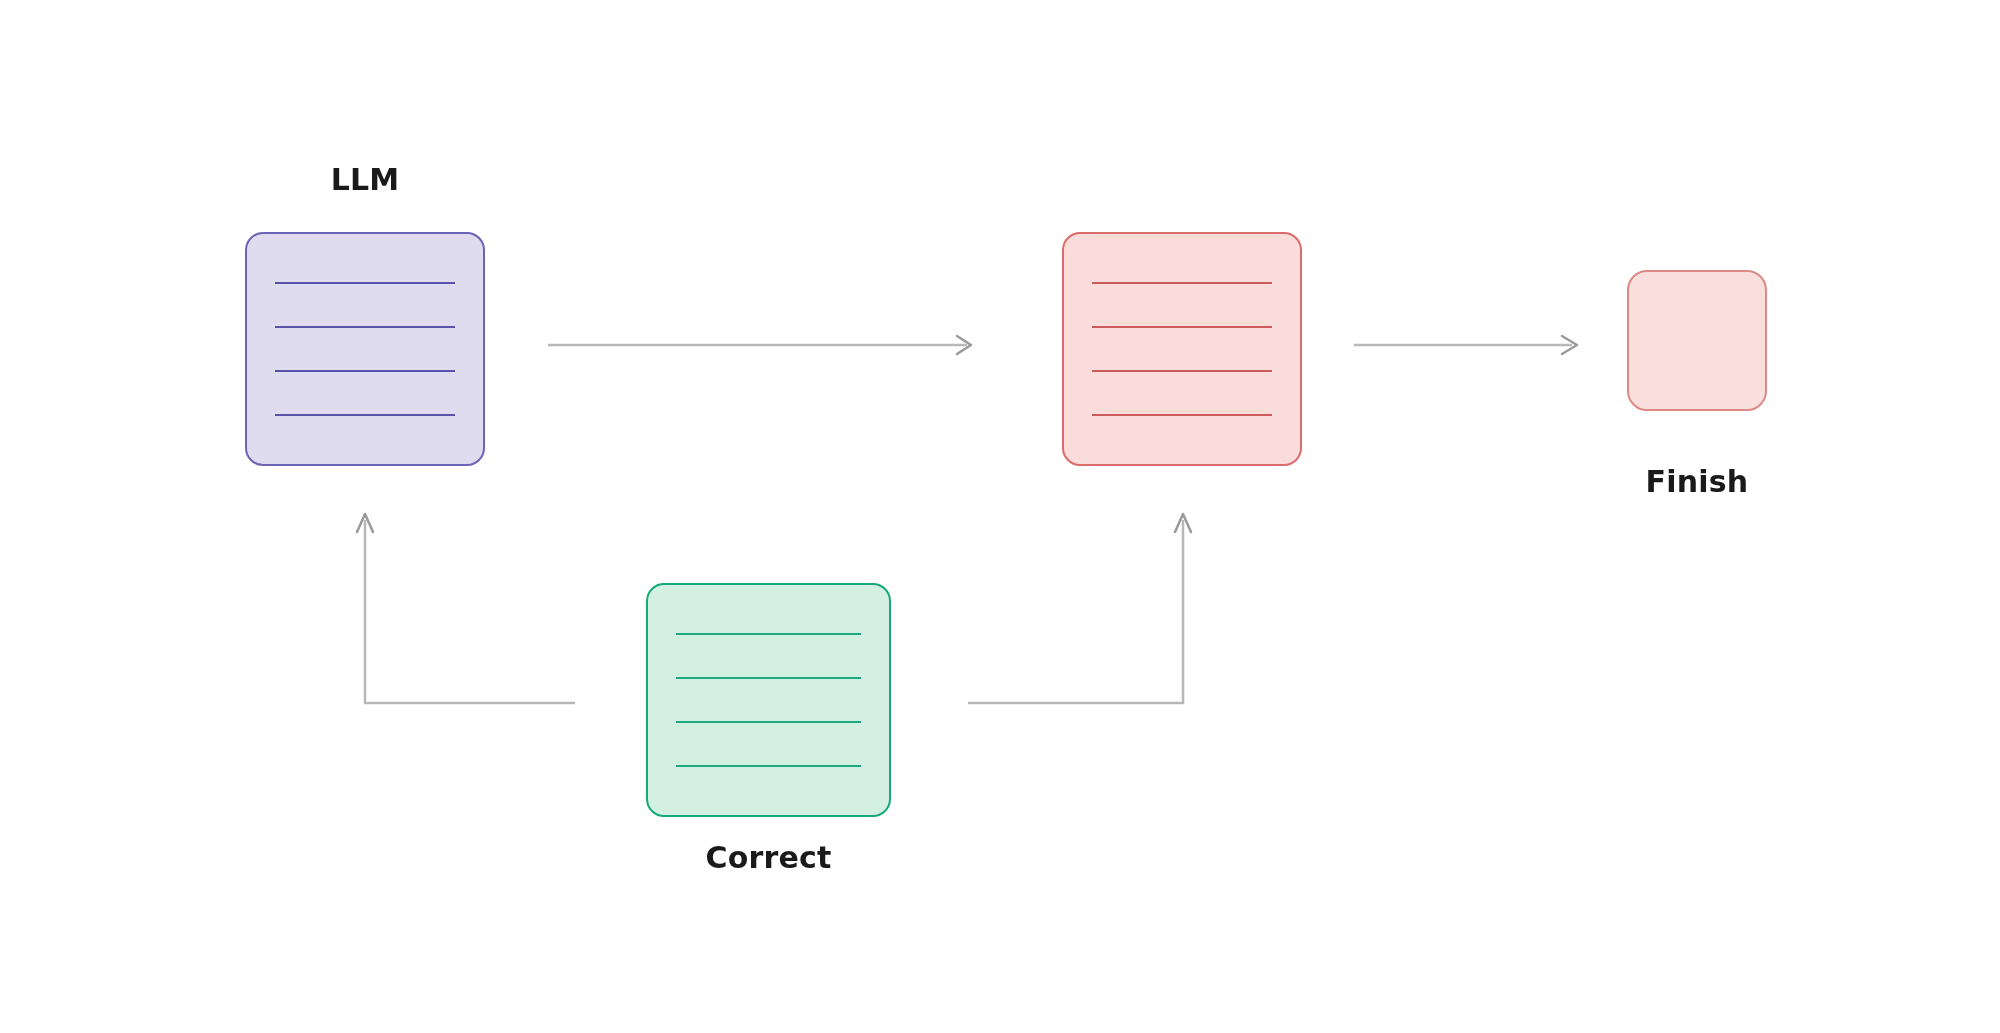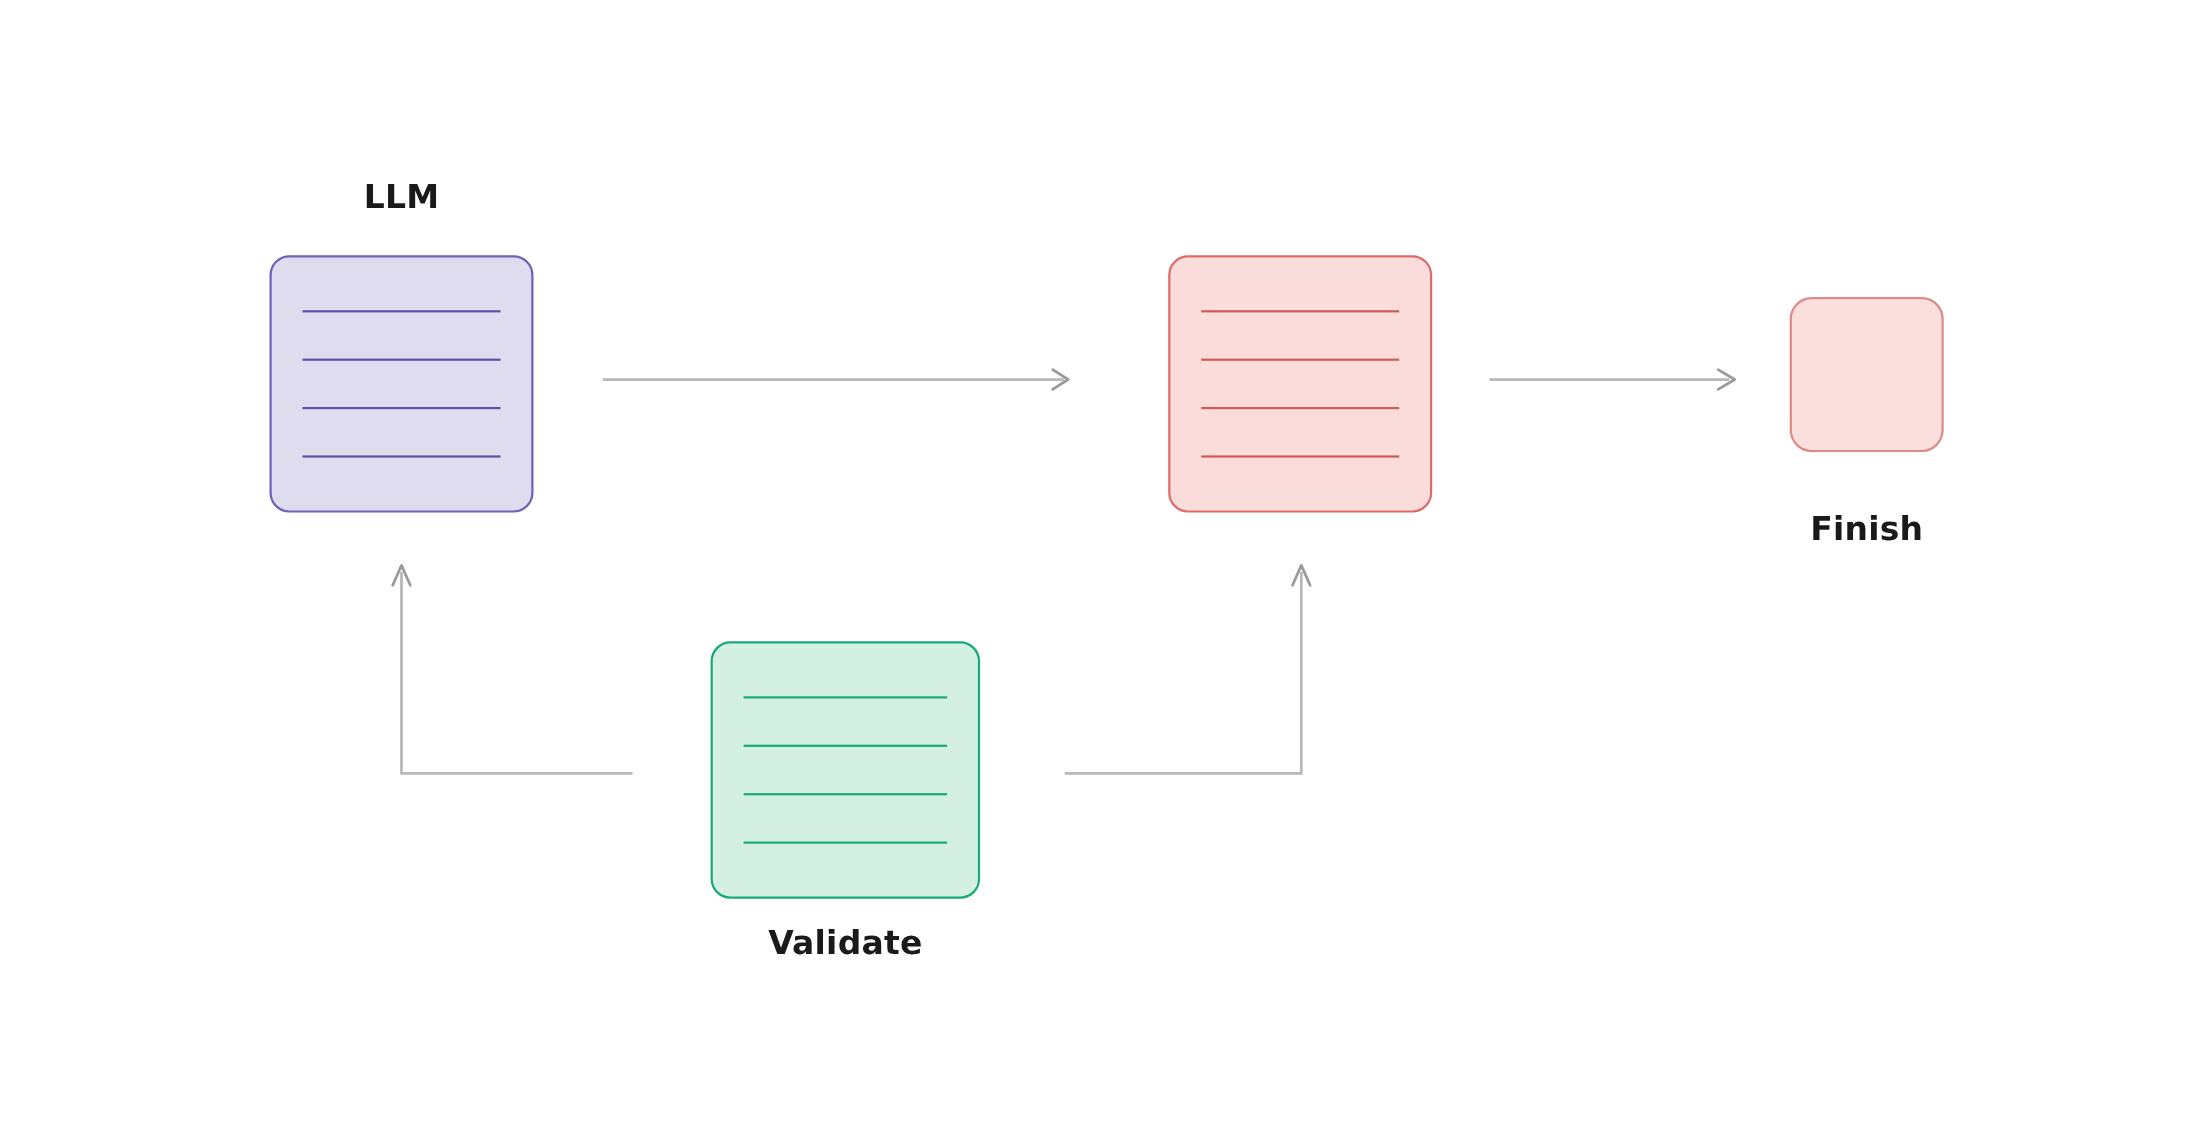--- a/index.html
+++ b/index.html
@@ -180,18 +180,18 @@
   </div>
 
   <div class="node" id="node-correct" style="background: rgb(212, 240, 226); border-color: rgb(24, 169, 122);">
     <div class="node-lines">
       <div class="node-line" style="border-top-color: rgb(26, 168, 124);"></div>
       <div class="node-line" style="border-top-color: rgb(26, 168, 124);"></div>
       <div class="node-line" style="border-top-color: rgb(26, 168, 124);"></div>
       <div class="node-line" style="border-top-color: rgb(26, 168, 124);"></div>
     </div>
   </div>
-  <div class="node-label" id="label-correct">Validate</div>
+  <div class="node-label" id="label-correct">Correct</div>
 
   <div class="node" id="node-finish" style="background: rgb(251, 223, 221); border-color: rgb(221, 138, 132);"></div>
   <div class="node-label" id="label-finish">Finish</div>
 
 </div>
 
 </body></html>

